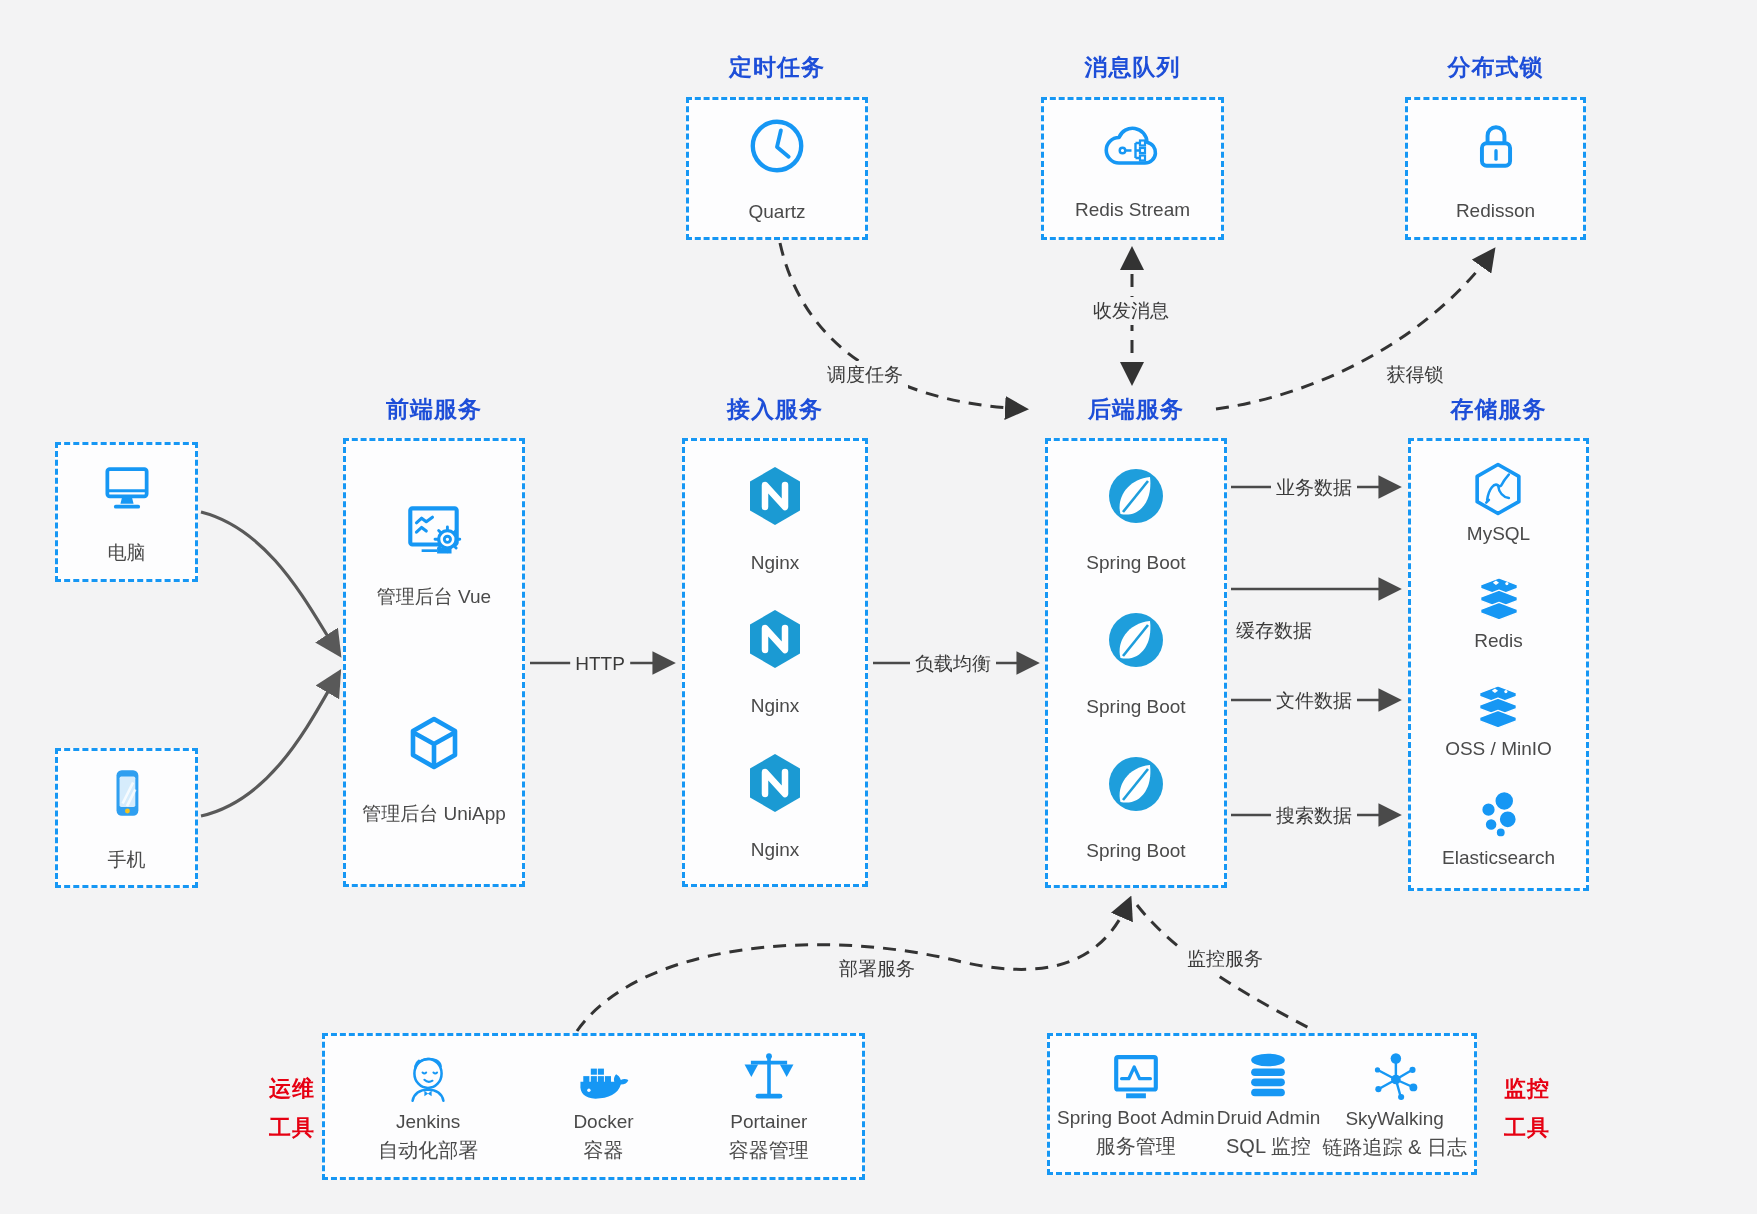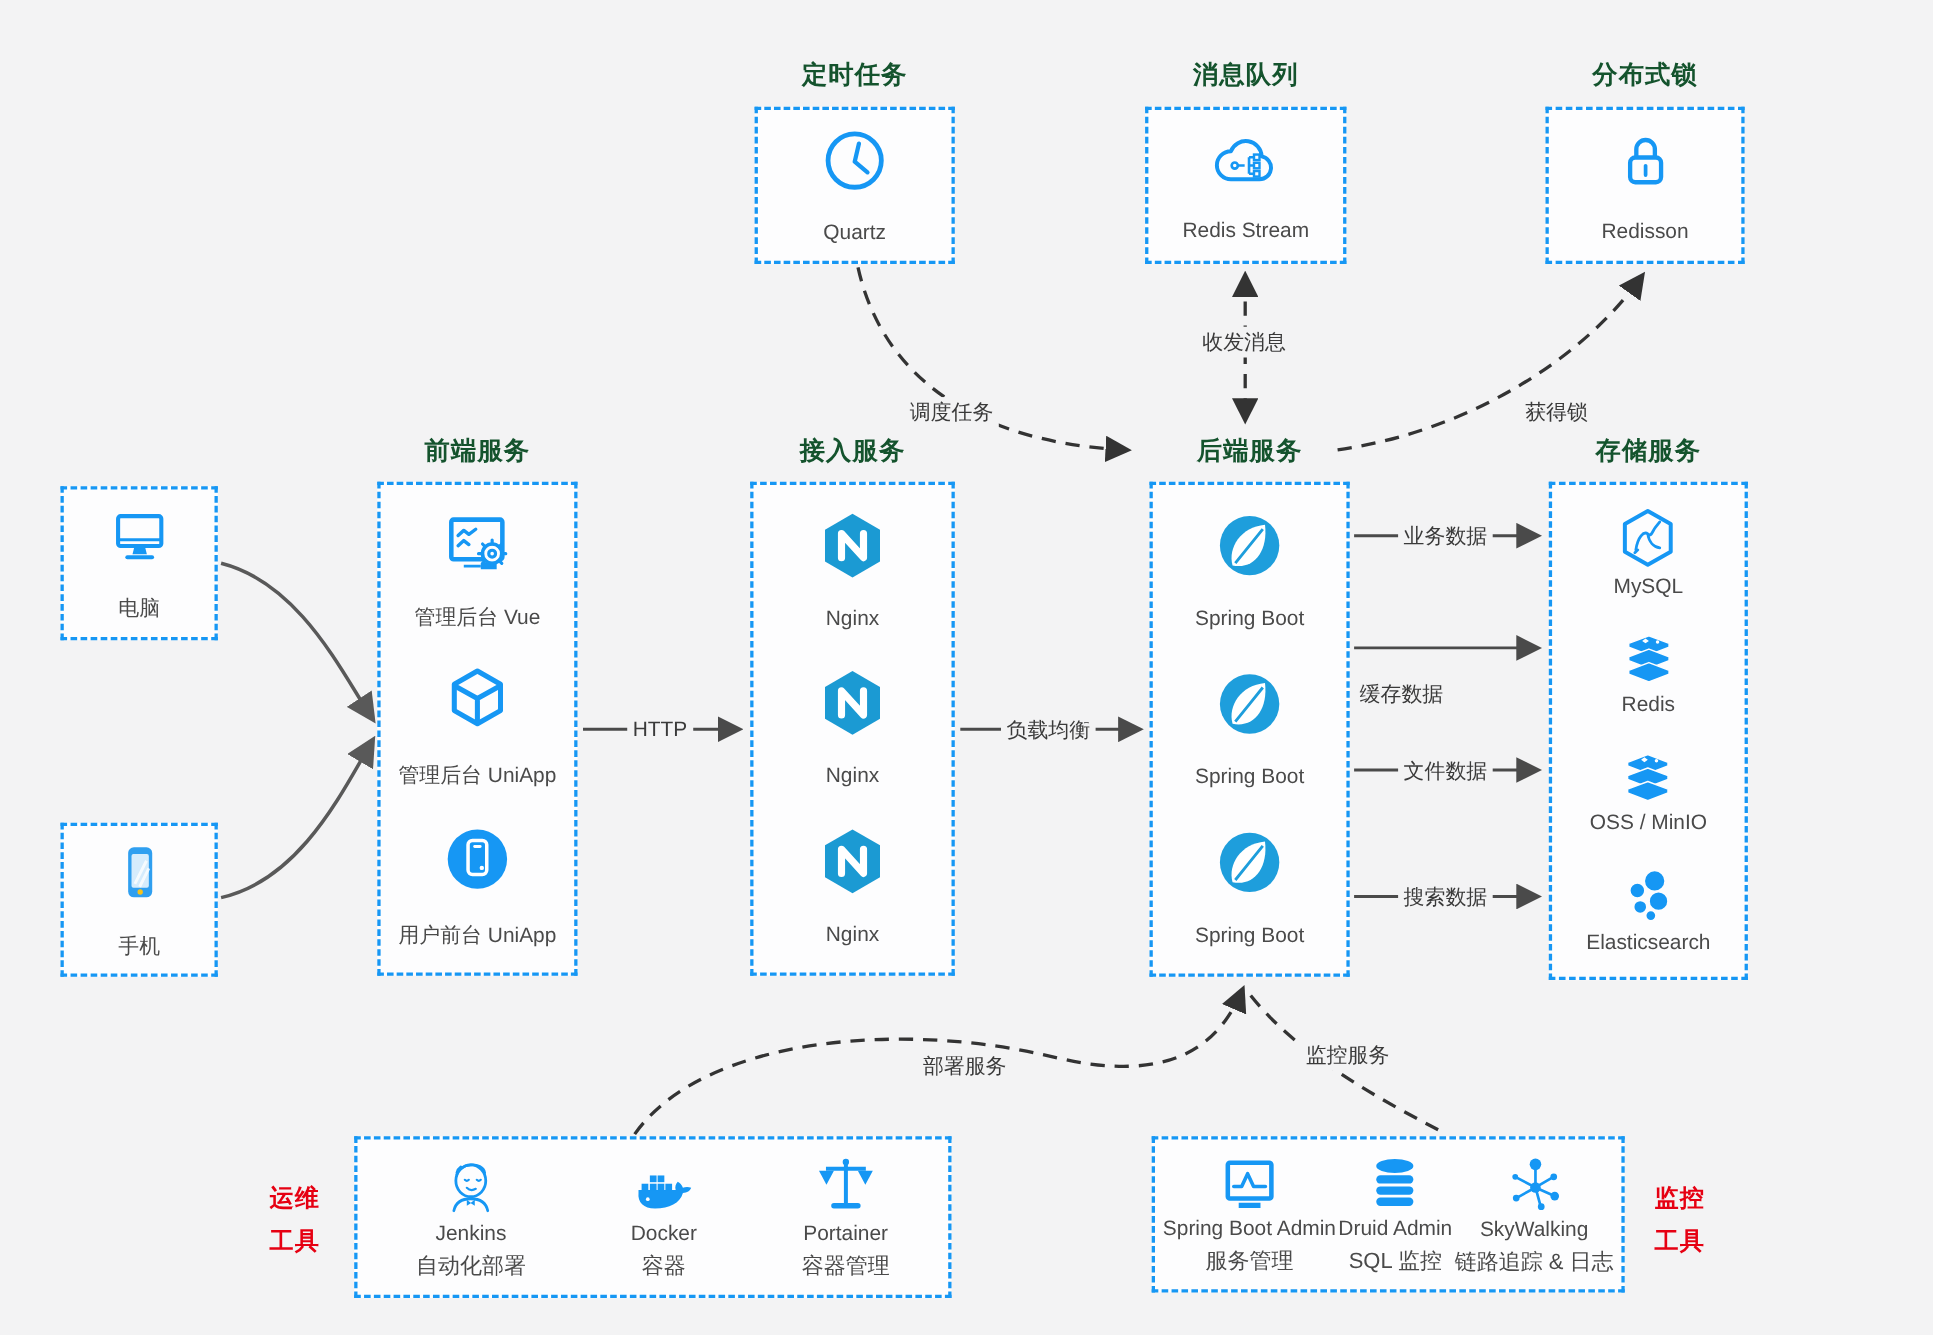--- a/index.html
+++ b/index.html
@@ -8,21 +8,21 @@
   
   .note{position:absolute;left:56px;top:99px;width:420px;background:#fbf7bd;
         padding:10px 16px 12px 16px;font-size:18px;line-height:1.55;color:#3c3c3c;}
   .note::before{content:"";position:absolute;top:0;right:0;
         border-bottom:22px solid #dcd68e;border-right:22px solid #f3f3f4;}
   
   .gbox{position:absolute;border:3px dashed #1697f4;background:#fdfdfe;box-sizing:border-box;z-index:2;}
   .gcol{display:flex;flex-direction:column;justify-content:space-around;align-items:center;padding:6px 0;}
   .gsingle{display:flex;flex-direction:column;justify-content:center;align-items:center;gap:6px;}
   .grow{display:flex;flex-direction:row;justify-content:space-around;align-items:center;padding:4px 6px;}
-  .gtitle{position:absolute;z-index:2;color:#14532d;font-weight:bold;font-size:23px;
+  .gtitle{position:absolute;z-index:2;color:#1d4ed8;font-weight:bold;font-size:23px;
           text-align:center;letter-spacing:1px;}
   .side-title{position:absolute;z-index:2;color:#e60012;font-weight:bold;font-size:22px;
           text-align:center;line-height:1.75;letter-spacing:1px;}
   
   .node{display:flex;flex-direction:column;align-items:center;gap:24px;}
   .nlabel{font-size:19px;color:#4a4a4a;white-space:nowrap;}
   .hnode{display:flex;flex-direction:column;align-items:center;gap:4px;text-align:center;}
   .hname{font-size:19px;color:#4a4a4a;white-space:nowrap;}
   .hsub{font-size:20px;color:#4a4a4a;white-space:nowrap;}
   
@@ -67,21 +67,21 @@
   </svg>
 
 
   <div class="gtitle" style="left:686px;top:52px;width:182px;">定时任务</div>
   <div class="gtitle" style="left:1041px;top:52px;width:183px;">消息队列</div>
   <div class="gtitle" style="left:1405px;top:52px;width:181px;">分布式锁</div>
   <div class="gtitle" style="left:343px;top:394px;width:182px;">前端服务</div>
   <div class="gtitle" style="left:682px;top:394px;width:186px;">接入服务</div>
   <div class="gtitle" style="left:1045px;top:394px;width:182px;">后端服务</div>
   <div class="gtitle" style="left:1408px;top:394px;width:181px;">存储服务</div>
-  <div class="side-title" style="left:228px;top:1070px;width:80px;">
+  <div class="side-title" style="left:252px;top:1070px;width:80px;">
     <div>运维</div>
     <div>工具</div>
   </div>
   <div class="side-title" style="left:1487px;top:1070px;width:80px;">
     <div>监控</div>
     <div>工具</div>
   </div>
 
   <div class="gbox gsingle" style="left:686px;top:97px;width:182px;height:143px;">
     <div class="node">
@@ -154,29 +154,20 @@
         <path d="M53.5,40 h3.5 M51,46 l2.5,2.5 M45,48.5 v3.5 M39,46 l-2.5,2.5 M36.5,40 h-3.5 M39,34 l-2.5,-2.5 M45,31.5 v-3.5 M51,34 l2.5,-2.5" stroke="#1697f4" stroke-width="2.8" stroke-linecap="round"></path>
       </svg>
       <div class="nlabel">管理后台 Vue</div>
     </div>
     <div class="node">
       <svg class="ic" width="64" height="64" viewBox="0 0 64 64">
         <path d="M32,6 L53,18 V42 L32,54 L11,42 V18 Z" fill="none" stroke="#1697f4" stroke-width="4.6" stroke-linejoin="round"></path>
         <path d="M32,31 V52 M32,31 L14,21 M32,31 L50,21" fill="none" stroke="#1697f4" stroke-width="4.6" stroke-linecap="round"></path>
       </svg>
       <div class="nlabel">管理后台 UniApp</div>
-    </div>
-    <div class="node">
-      <svg class="ic" width="64" height="64" viewBox="0 0 64 64">
-        <circle cx="32" cy="32" r="27" fill="#1697f4"></circle>
-        <rect x="23.5" y="15" width="17" height="31" rx="4" fill="none" stroke="#ffffff" stroke-width="3.2"></rect>
-        <path d="M29.5,20.5 h5" stroke="#ffffff" stroke-width="2.6" stroke-linecap="round"></path>
-        <circle cx="36" cy="40" r="2" fill="#ffffff"></circle>
-      </svg>
-      <div class="nlabel">用户前台 UniApp</div>
     </div>
   </div>
 
   <div class="gbox gcol" style="left:682px;top:438px;width:186px;height:449px;">
     <div class="node">
       <svg class="ic" width="64" height="64" viewBox="0 0 64 64">
         <path d="M32,3 L57,17.5 V46.5 L32,61 L7,46.5 V17.5 Z" fill="#1b9ad3"></path>
         <path d="M22,43 V21 L42,43 V21" fill="none" stroke="#ffffff" stroke-width="6.5" stroke-linecap="round" stroke-linejoin="round"></path>
       </svg>
       <div class="nlabel">Nginx</div>

